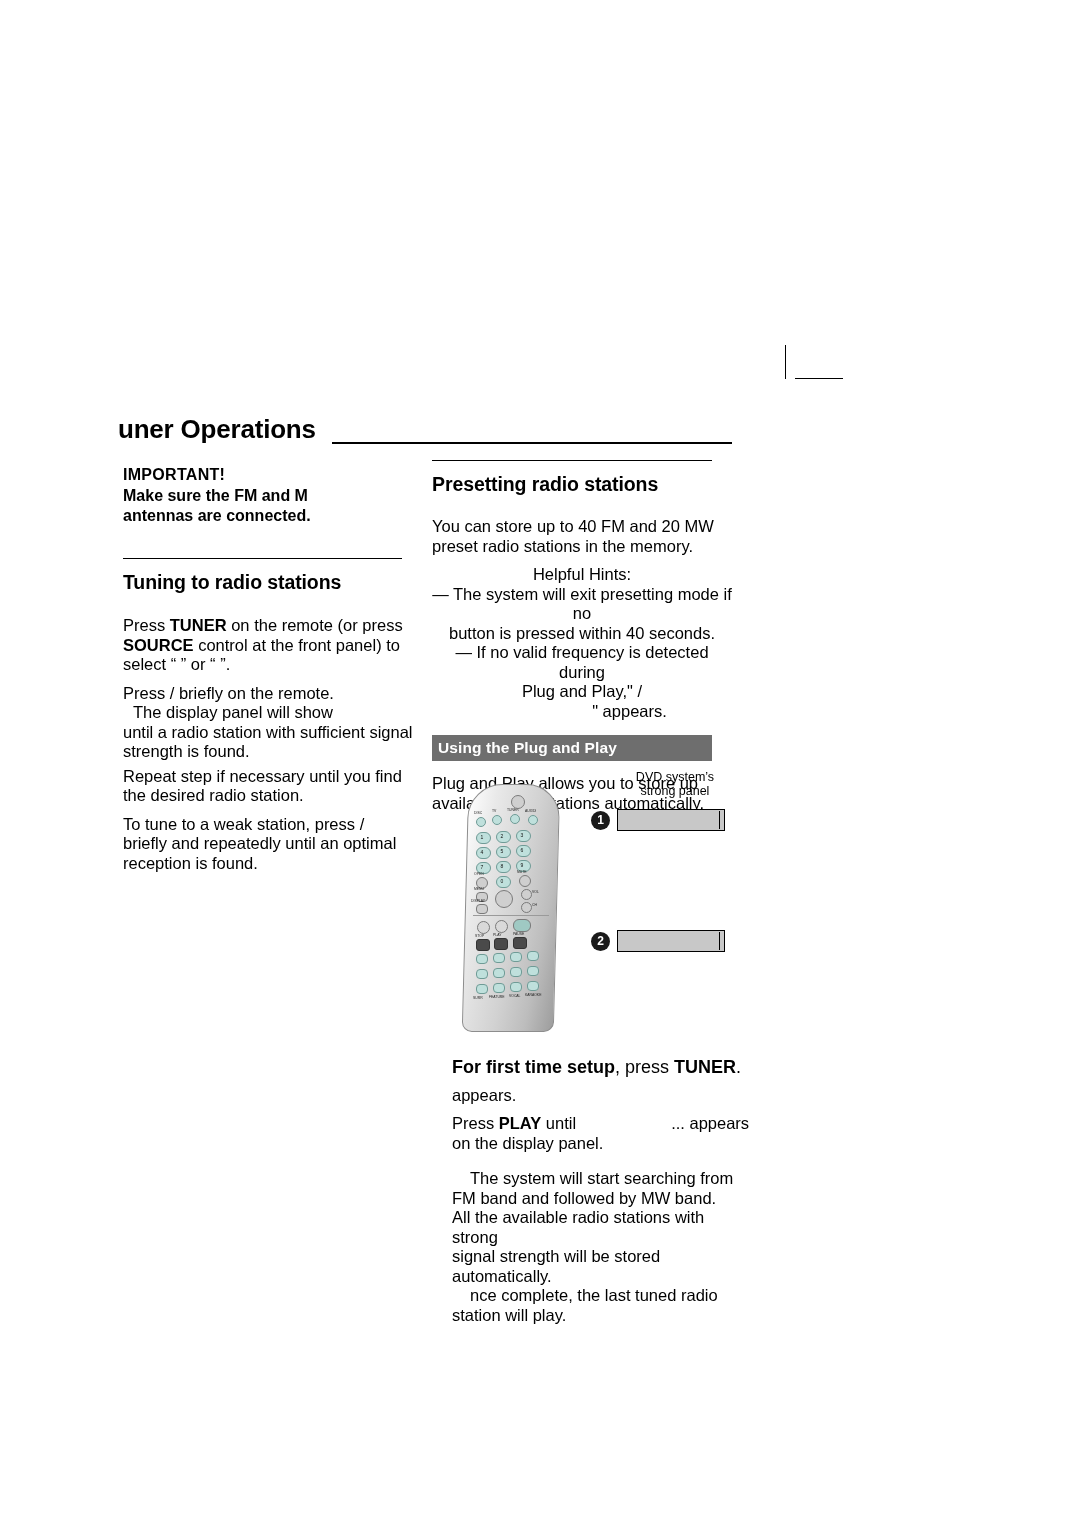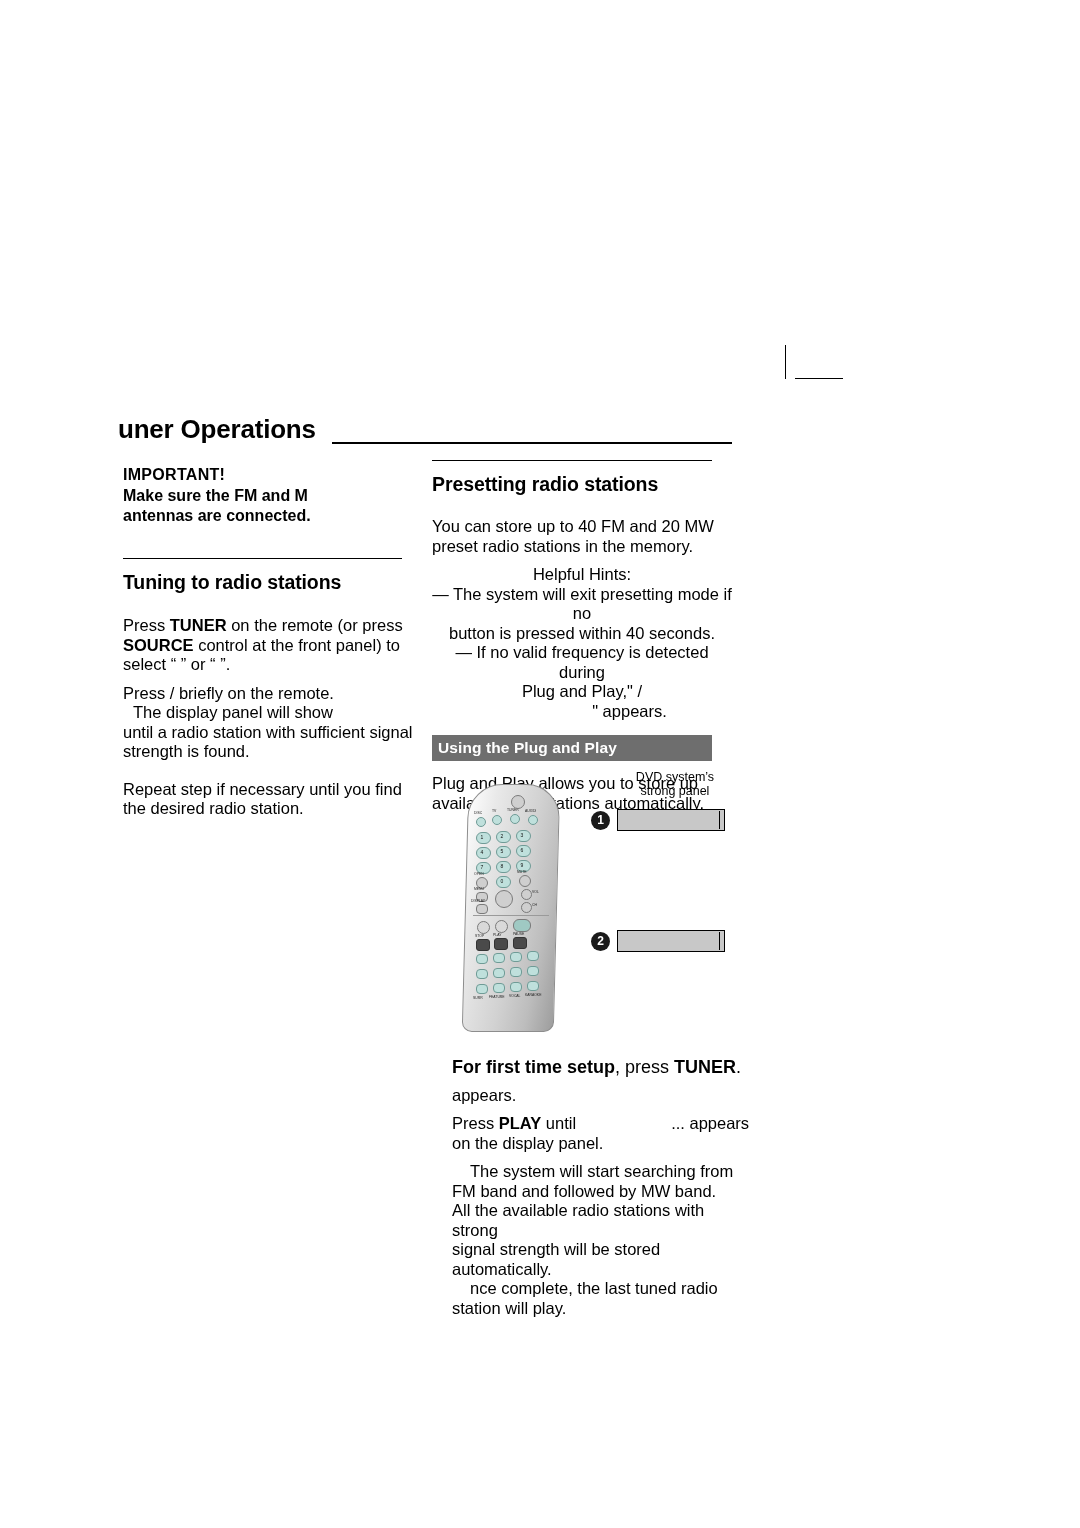--- a/index.html
+++ b/index.html
@@ -262,25 +262,30 @@
     <span>select “   ” or “   ”.</span>
   </div>
 
   <div class="para" style="margin-top:9px;">
     <span>Press      /      briefly on the remote.</span><br>
     <span class="indent-blank-sm"></span><span>The display panel will show</span><br>
     <span>until a radio station with sufficient signal</span><br>
     <span>strength is found.</span>
   </div>
 
-  <div class="para" style="margin-top:18px;">
+  <div class="para" style="margin-top:5px;">
     <span>Repeat step        if necessary until you find</span><br>
     <span>the desired  radio station.</span>
   </div>
 
+  <div class="para" style="margin-top:9px;">
+    <span>To tune to a weak station, press       /</span><br>
+    <span>briefly and repeatedly until an optimal</span><br>
+    <span>reception is found.</span>
+  </div>
 
 </div>
 
 <div class="col-right">
 
   <div class="hr-thin" style="width:280px;"></div>
 
   <div class="section-head" style="margin-top:12px;">Presetting radio stations</div>
 
   <div class="para" style="margin-top:21px;">
@@ -415,21 +420,21 @@
 
   <div class="para" style="margin-top:8px;">
     <span>appears.</span>
   </div>
 
   <div class="para" style="margin-top:9px;">
     <span>Press </span><b>PLAY</b><span> until</span><span class="blank-wide"></span><span>...  appears</span><br>
     <span>on the display panel.</span>
   </div>
 
-  <div class="para" style="margin-top:9px;">
+  <div class="para" style="margin-top:16px;">
     <span class="indent-blank"></span><span>The system will start searching from</span><br>
     <span>FM band and followed by MW band.</span><br>
     <span>All the available radio stations with strong</span><br>
     <span>signal strength will be stored</span><br>
     <span>automatically.</span><br>
     <span class="indent-blank"></span><span>nce complete, the last tuned radio</span><br>
     <span>station will play.</span>
   </div>
 
 </div>

